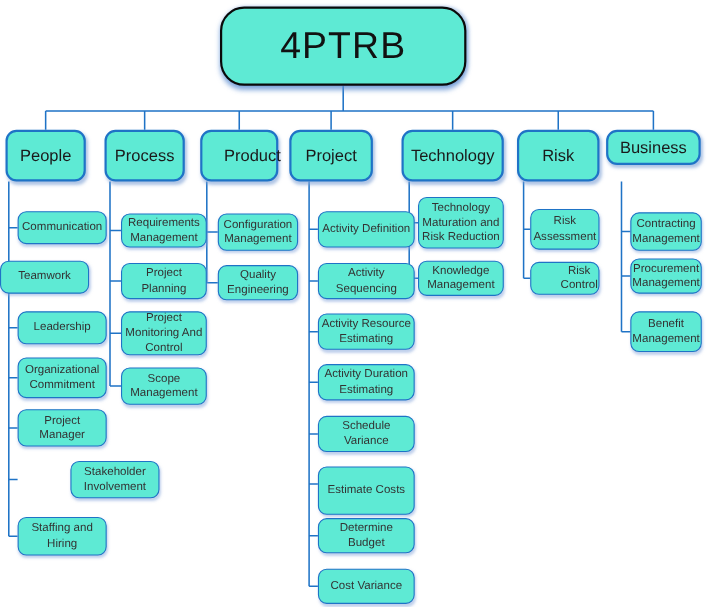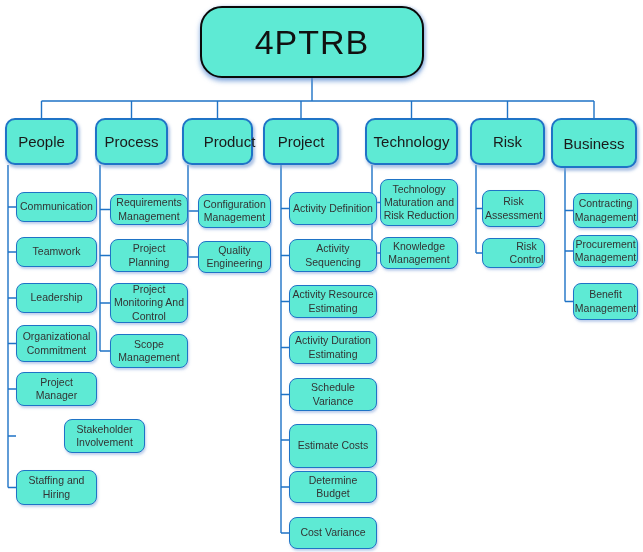--- a/index.html
+++ b/index.html
@@ -36,21 +36,21 @@
 </head>
 <body>
 
 <div id="canvas">
   <svg id="connectors" viewBox="0 0 643 552" xmlns="http://www.w3.org/2000/svg">
       <path d="M312,78 L312,101 M41.5,101 L594,101 M41.5,101 L41.5,118 M8,165 L8,487.5 M8,207 L16,207 M8,252 L16,252 M8,298 L16,298 M8,343.5 L16,343.5 M8,389 L16,389 M8,436 L16,436 M8,487.5 L16,487.5 M131.5,101 L131.5,118 M100,165 L100,351 M100,209.5 L110,209.5 M100,255.5 L110,255.5 M100,303 L110,303 M100,351 L110,351 M217.5,101 L217.5,118 M188,165 L188,257 M188,211 L198,211 M188,257 L198,257 M301,101 L301,118 M281,165 L281,533 M281,208.5 L289,208.5 M281,255.5 L289,255.5 M281,301.5 L289,301.5 M281,347.5 L289,347.5 M281,394.5 L289,394.5 M281,440 L289,440 M281,487 L289,487 M281,533 L289,533 M411.5,101 L411.5,118 M372,165 L372,253 M372,202.5 L380,202.5 M372,253 L380,253 M507.5,101 L507.5,118 M476,165 L476,253 M476,208.5 L482,208.5 M476,253 L482,253 M594,101 L594,118 M565,165 L565,301.5 M565,210.5 L573,210.5 M565,251 L573,251 M565,301.5 L573,301.5" fill="none" stroke="#1F73C6" stroke-width="1.4"></path>
     </svg>
   <div class="node root-node" id="root-node" style="left:200px;top:6px;width:224px;height:72px;">4PTRB</div>
 <div class="node cat-node" style="left: 5px; top: 118px; width: 73px; height: 47px;">People</div>
     <div class="node child-node" style="left: 16px; top: 192px; width: 81px; height: 30px;">Communication</div>
-    <div class="node child-node" style="left: 16px; top: 237px; width: 81px; height: 30px;">Teamwork</div>
+    <div class="node child-node" style="left: 0; top: 237px; width: 81px; height: 30px;">Teamwork</div>
     <div class="node child-node" style="left: 16px; top: 283px; width: 81px; height: 30px;">Leadership</div>
     <div class="node child-node" style="left: 16px; top: 325px; width: 81px; height: 37px;">Organizational Commitment</div>
     <div class="node child-node" style="left: 16px; top: 372px; width: 81px; height: 34px;">Project Manager</div>
     <div class="node child-node" style="left: 16px; top: 419px; width: 81px; height: 34px; margin-left: 48px;">Stakeholder Involvement</div>
     <div class="node child-node" style="left: 16px; top: 470px; width: 81px; height: 35px;">Staffing and Hiring</div>
     <div class="node cat-node" style="left: 95px; top: 118px; width: 73px; height: 47px;">Process</div>
     <div class="node child-node" style="left: 110px; top: 194px; width: 78px; height: 31px;">Requirements Management</div>
     <div class="node child-node" style="left: 110px; top: 239px; width: 78px; height: 33px;">Project Planning</div>
     <div class="node child-node" style="left: 110px; top: 283px; width: 78px; height: 40px;">Project Monitoring And Control</div>
     <div class="node child-node" style="left: 110px; top: 334px; width: 78px; height: 34px;">Scope Management</div>
@@ -65,17 +65,17 @@
     <div class="node child-node" style="left: 289px; top: 378px; width: 88px; height: 33px;">Schedule Variance</div>
     <div class="node child-node" style="left: 289px; top: 424px; width: 88px; height: 44px;">Estimate Costs</div>
     <div class="node child-node" style="left: 289px; top: 471px; width: 88px; height: 32px;">Determine Budget</div>
     <div class="node child-node" style="left: 289px; top: 517px; width: 88px; height: 32px;">Cost Variance</div>
     <div class="node cat-node" style="left: 365px; top: 118px; width: 93px; height: 47px;">Technology</div>
     <div class="node child-node" style="left: 380px; top: 179px; width: 78px; height: 47px;">Technology Maturation and Risk Reduction</div>
     <div class="node child-node" style="left: 380px; top: 237px; width: 78px; height: 32px;">Knowledge Management</div>
     <div class="node cat-node" style="left: 470px; top: 118px; width: 75px; height: 47px;">Risk</div>
     <div class="node child-node" style="left: 482px; top: 190px; width: 63px; height: 37px;">Risk Assessment</div>
     <div class="node child-node" style="left: 482px; top: 238px; width: 63px; height: 30px; padding-left: 28px;">Risk Control</div>
-    <div class="node cat-node" style="left: 551px; top: 118px; width: 86px; height: 50px; text-align: right;">Business</div>
+    <div class="node cat-node" style="left: 551px; top: 118px; width: 86px; height: 32px; text-align: right;">Business</div>
     <div class="node child-node" style="left: 573px; top: 193px; width: 65px; height: 35px;">Contracting Management</div>
     <div class="node child-node" style="left: 573px; top: 235px; width: 65px; height: 32px;">Procurement Management</div>
     <div class="node child-node" style="left: 573px; top: 283px; width: 65px; height: 37px;">Benefit Management</div>
   </div>
 
 </body></html>

